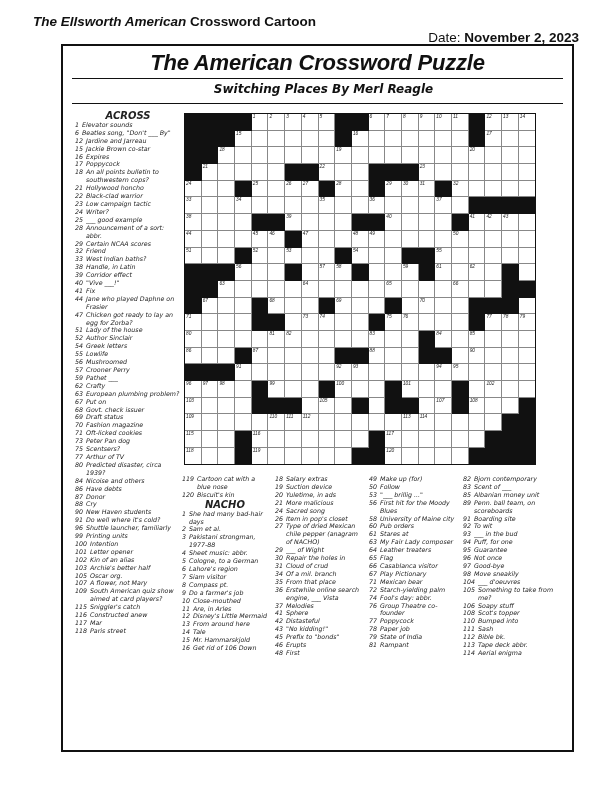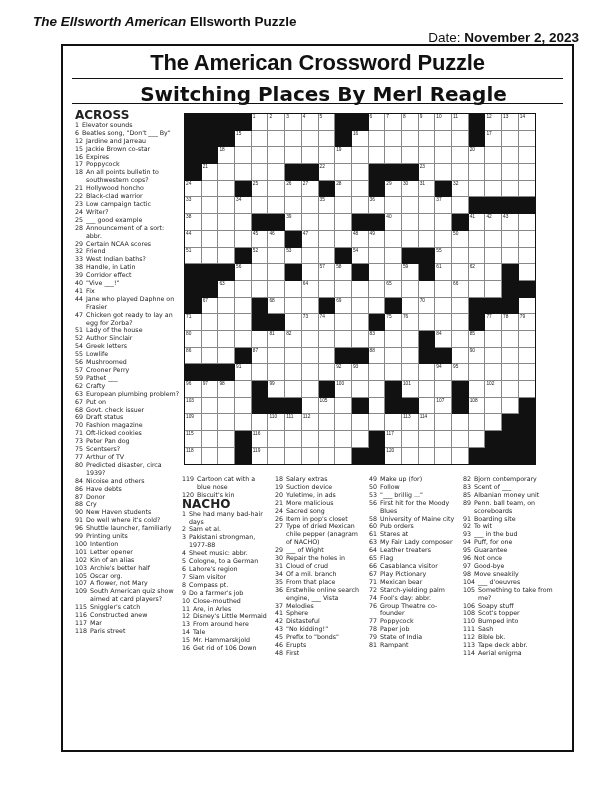--- a/index.html
+++ b/index.html
@@ -2,41 +2,41 @@
 <html><head>
 <meta charset="utf-8">
 <style>
   html,body{margin:0;padding:0;background:#fff;}
   body{width:612px;height:792px;position:relative;font-family:"DejaVu Sans",sans-serif;color:#111;overflow:hidden;}
   .topbar{position:absolute;top:14px;left:33px;right:33px;height:18px;font-family:"Liberation Sans",sans-serif;font-size:13.5px;}
   .topbar .pub{position:absolute;left:0;top:0;font-weight:bold;}
   .topbar .pub i{}
   .topbar .date{position:absolute;right:0;top:0;margin-top:16px;}
   .topbar .date b{font-weight:bold;}
-  .frame{position:absolute;left:61px;top:44px;width:513px;height:708px;border:2px solid #111;box-sizing:border-box;}
+  .frame{position:absolute;left:61px;top:44px;width:513px;height:708px;border:2px solid #111;box-sizing:border-box;font-style:italic;}
   .title{position:absolute;left:0;right:0;top:4px;text-align:center;font-family:"Liberation Sans",sans-serif;font-weight:bold;font-size:22px;letter-spacing:-0.2px;}
   .rule1{position:absolute;left:9px;right:9px;top:32px;border-top:1px solid #111;}
-  .subtitle{position:absolute;left:12px;right:0;top:36px;text-align:center;font-family:"DejaVu Sans",sans-serif;font-weight:bold;font-size:20px;}
+  .subtitle{position:absolute;left:12px;right:0;top:36px;text-align:center;font-family:"DejaVu Sans",sans-serif;font-weight:bold;font-size:12px;}
   .rule2{position:absolute;left:9px;right:9px;top:57px;border-top:1px solid #111;}
   .grid{position:absolute;left:121px;top:67px;display:grid;grid-template-columns:repeat(21,16.7px);grid-template-rows:repeat(21,16.7px);border:1px solid #111;}
   .cell{box-sizing:border-box;border-right:0.6px solid #888;border-bottom:0.6px solid #888;position:relative;background:#fff;}
   .cell.blk{background:#111;border-color:#111;}
   .cell .n{position:absolute;left:1px;top:0px;font-size:4.8px;line-height:5px;color:#222;font-family:"Liberation Sans",sans-serif;}
   .clues{position:absolute;font-family:"DejaVu Sans",sans-serif;font-size:6.3px;line-height:7.9px;color:#222;}
   .clue{display:flex;}
   .clue .num{display:inline-block;min-width:0;padding-right:3px;white-space:nowrap;}
   .clue .txt{flex:1;}
-  .head{font-weight:bold;text-align:left;font-size:12px;margin:2px 0 1px 0;}
+  .head{font-weight:bold;text-align:center;font-size:10px;margin:2px 0 1px 0;}
   .footer{position:absolute;left:0;right:0;top:648px;text-align:center;font-size:8.3px;font-family:"DejaVu Sans",sans-serif;color:#222;}
 </style>
 </head>
 <body>
 
 <div class="topbar">
-  <span class="pub"><i>The Ellsworth American</i><span> Ellsworth Puzzle</span></span>
+  <span class="pub"><i>The Ellsworth American</i><span> Crossword Cartoon</span></span>
   <span class="date"><span>Date: </span><b>November 2, 2023</b></span>
 </div>
 
 <div class="frame">
   <div class="title">The American Crossword Puzzle</div>
   <div class="rule1"></div>
   <div class="subtitle">Switching Places By Merl Reagle</div>
   <div class="rule2"></div>
 
   <div class="clues" id="col-across" style="left:12px;top:64px;width:106px;">

